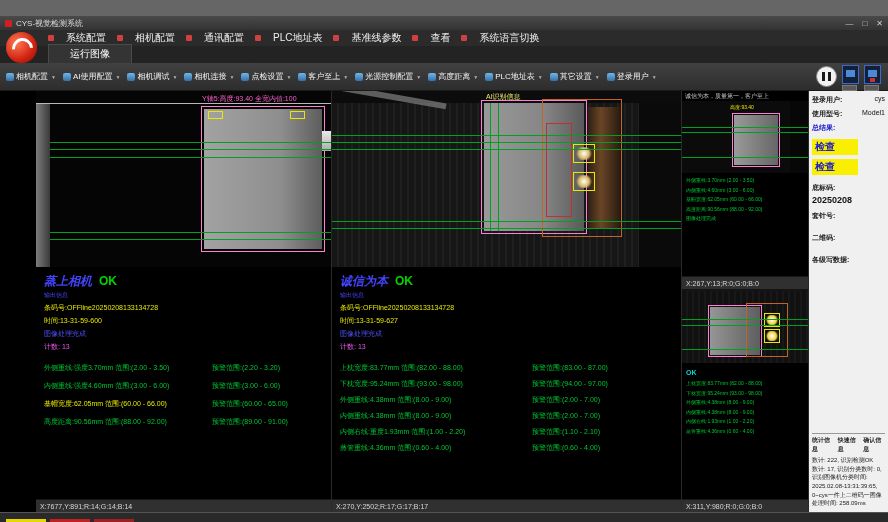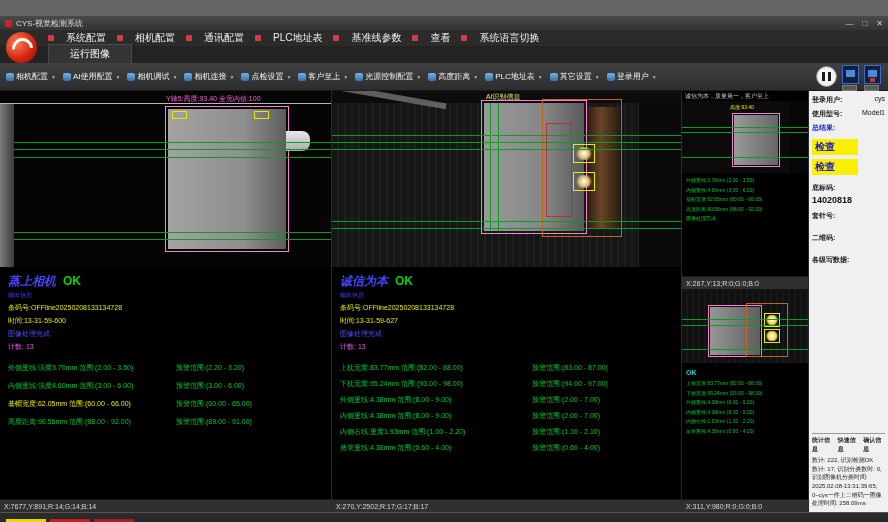--- a/index.html
+++ b/index.html
@@ -38,21 +38,21 @@
                display:flex; align-items:center; justify-content:center; gap:3px; }
   .pb { width:3px; height:9px; background:#1a1a1a; }
   .icon-btn { position:absolute; top:1px; width:17px; height:19px; border:1px solid #3a6ad0; background:#141f38; }
   .icon-btn .sq { position:absolute; left:3px; top:4px; width:9px; height:7px; background:#4a8ad8; }
   .icon-btn .dot { position:absolute; left:5px; top:12px; width:5px; height:4px; background:#d03030; }
   .tiny-btn { position:absolute; width:15px; height:6px; background:#585858; border:1px solid #7a7a7a; }
 
   
   .main { display:flex; height:421px; background:#000; }
   .panel { display:flex; flex-direction:column; border-right:1px solid #2a2a2a; background:#000; }
-  .cam-left { width:332px; } .cam-right { width:350px; }
+  .cam-left { width:332px;padding-left:36px; } .cam-right { width:350px; }
   .img-area { height:176px; position:relative; overflow:hidden; background:#050505; }
   .cam-right .img-area { background:repeating-linear-gradient(90deg,#161616 0px 5px,#1f1f1f 5px 7px); }
   .shape { position:absolute; }
   .gline { position:absolute; left:0; right:0; height:1px; background:#00a020; }
   .gvline { position:absolute; width:1px; background:#00a020; }
   .ov-text { position:absolute; font-size:7px; white-space:nowrap; }
   .magenta-ov { color:#ff5fd0; }
   .yellow-ov { color:#e8e86a; }
 
   .result-area { flex:1; padding:6px 8px 0 8px; overflow:hidden; }
@@ -400,21 +400,21 @@
         <span class="sb-value">Model1</span>
       </div>
       <div class="sb-row">
         <span class="sb-label blue">总结果:</span>
       </div>
       <div class="result-box">检查</div>
       <div class="result-box" style="margin-bottom:8px;">检查</div>
       <div class="sb-row" style="margin-bottom:1px;">
         <span class="sb-label">底标码:</span>
       </div>
-      <div class="sb-code">14020818</div>
+      <div class="sb-code">20250208</div>
       <div class="sb-solo">套针号:</div>
       <div class="sb-solo">二维码:</div>
       <div class="sb-solo">各级写数据:</div>
       <div class="stats">
         <div class="stats-tabs">
           <span>统计信息</span>
           <span>快速信息</span>
           <span>确认信息</span>
         </div>
         <div class="stats-line">数计: 222, 识别检测OK</div>

